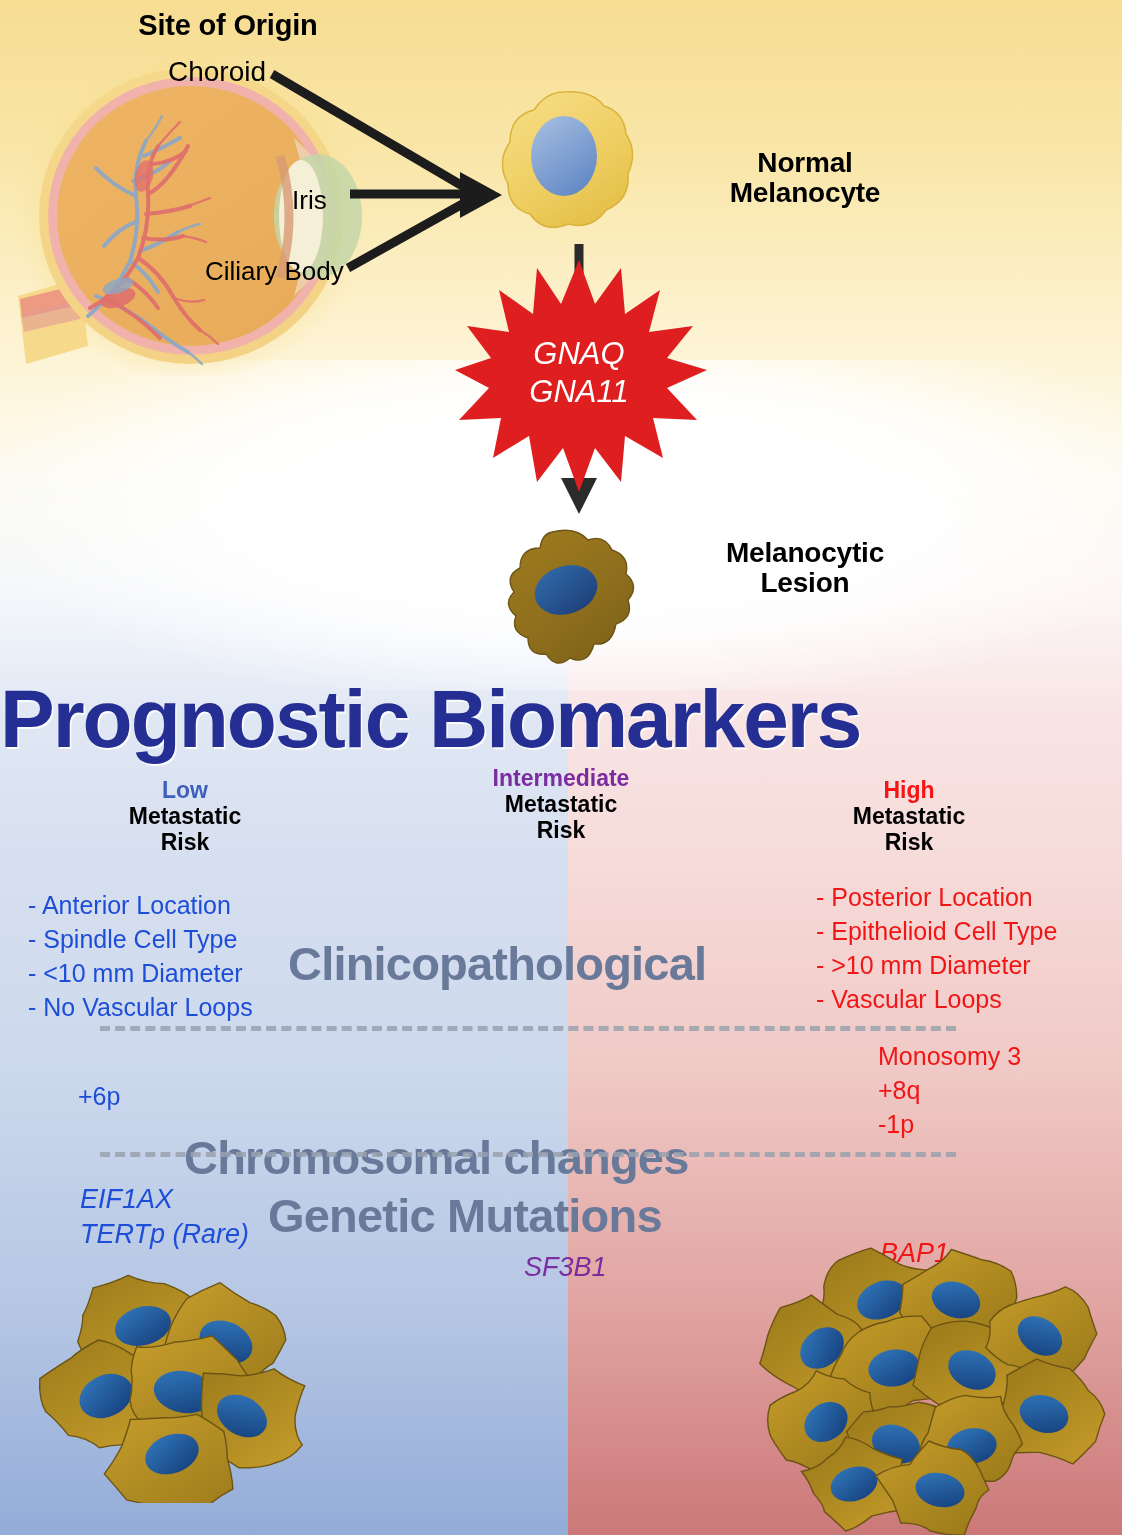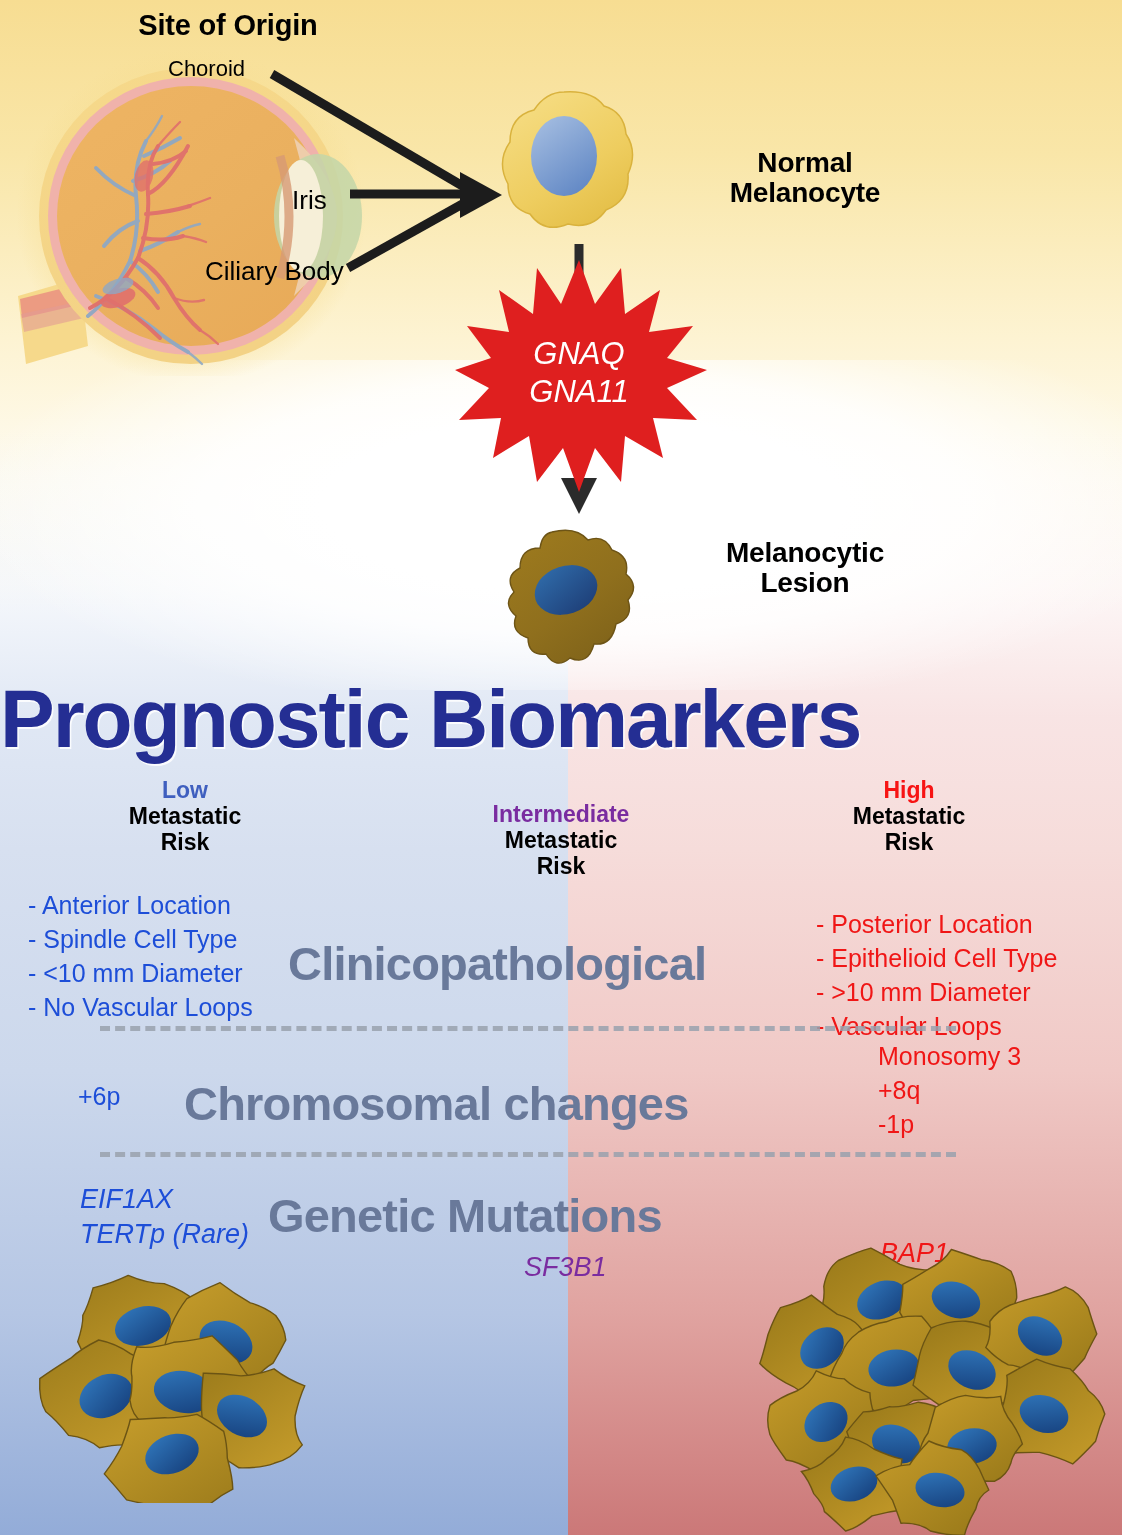--- a/index.html
+++ b/index.html
@@ -174,21 +174,21 @@
           <path d="M160 186 Q172 180 182 178"></path>
           <path d="M170 306 Q178 312 184 318"></path>
         </g>
         <ellipse cx="100" cy="252" rx="18" ry="9" transform="rotate(-18 100 252)" fill="#e0706c" opacity="0.9"></ellipse>
         <ellipse cx="100" cy="240" rx="16" ry="7" transform="rotate(-18 100 240)" fill="#8fa8c4" opacity="0.8"></ellipse>
         <ellipse cx="126" cy="130" rx="9" ry="16" transform="rotate(14 126 130)" fill="#e0706c" opacity="0.8"></ellipse>
       </g>
     </svg>
   </div>
 
-  <div class="lbl" style="left:168px;top:56px;font-size:22px;">Choroid</div>
+  <div class="lbl" style="left:168px;top:56px;font-size:28px;">Choroid</div>
   <div class="lbl" style="left:292px;top:185px;font-size:26px;">Iris</div>
   <div class="lbl" style="left:205px;top:256px;font-size:26px;">Ciliary Body</div>
 
   <svg style="position:absolute;left:250px;top:60px;" width="260" height="240">
     <g stroke="#1c1c1c" stroke-width="9" fill="none" stroke-linecap="butt">
       <line x1="22" y1="14" x2="216" y2="128"></line>
       <line x1="100" y1="134" x2="214" y2="134"></line>
       <line x1="98" y1="208" x2="216" y2="142"></line>
     </g>
     <polygon points="210,112 252,135 210,158" fill="#1c1c1c"></polygon>
@@ -253,51 +253,51 @@
   </div>
 
   <div id="biomarkers-title">Prognostic Biomarkers</div>
 
   <div class="risk-col" style="left:30px;top:778px;width:310px;">
     <span class="risk-word" id="risk0w" style="color: rgb(63, 95, 191);">Low</span>
     <span class="risk-sub">Metastatic</span>
     <span class="risk-sub">Risk</span>
   </div>
 
-  <div class="risk-col" style="left:406px;top:802px;width:310px;">
+  <div class="risk-col" style="left:406px;top:766px;width:310px;">
     <span class="risk-word" id="risk1w" style="color: rgb(122, 44, 160);">Intermediate</span>
     <span class="risk-sub">Metastatic</span>
     <span class="risk-sub">Risk</span>
   </div>
 
   <div class="risk-col" style="left:754px;top:778px;width:310px;">
     <span class="risk-word" id="risk2w" style="color: rgb(247, 20, 20);">High</span>
     <span class="risk-sub">Metastatic</span>
     <span class="risk-sub">Risk</span>
   </div>
 
   <div class="cat" style="left:288px;top:936px;">Clinicopathological</div>
 
   <div class="side-list low-txt" style="left:28px;top:888px;" id="clin-low">
       <div>- Anterior Location</div>
       <div>- Spindle Cell Type</div>
       <div>- &lt;10 mm Diameter</div>
       <div>- No Vascular Loops</div>
     </div>
 
-  <div class="side-list high-txt" style="left:816px;top:880px;margin-top:27px;" id="clin-high">
+  <div class="side-list high-txt" style="left:816px;top:880px;" id="clin-high">
       <div>- Posterior Location</div>
       <div>- Epithelioid Cell Type</div>
       <div>- &gt;10 mm Diameter</div>
       <div>- Vascular Loops</div>
     </div>
 
   <div class="dashsep" style="left:100px;top:1026px;width:856px;"></div>
 
-  <div class="cat" style="left:184px;top:1076px;">Chromosomal changes</div>
+  <div class="cat" style="left:184px;top:1130px;">Chromosomal changes</div>
 
   <div class="side-list low-txt" style="left:78px;top:1079px;" id="chrom-low">
       <div>+6p</div>
     </div>
 
   <div class="side-list high-txt" style="left:878px;top:1039px;" id="chrom-high">
       <div>Monosomy 3</div>
       <div>+8q</div>
       <div>-1p</div>
     </div>

